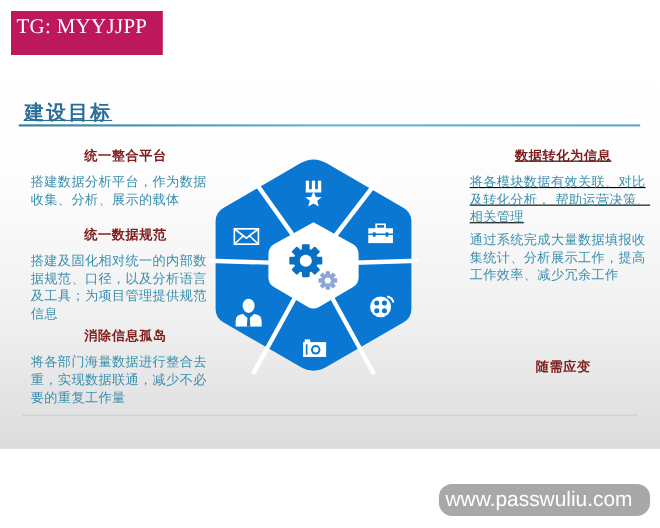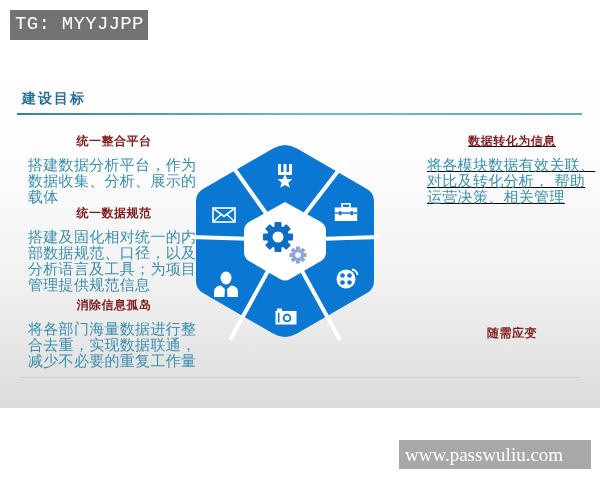--- a/index.html
+++ b/index.html
@@ -1,33 +1,33 @@
 <!DOCTYPE html>
 <html><head>
 <meta charset="utf-8">
 <style>
   html, body { margin:0; padding:0; }
   body { width:600px; height:480px; position:relative; background:#ffffff; overflow:hidden;
          font-family:"DejaVu Sans", "Liberation Sans", sans-serif; }
   .slide { position:absolute; left:0; top:52px; width:600px; height:356px;
            background:linear-gradient(to bottom, #ffffff 0%, #fdfdfd 30%, #f1f1f1 65%, #dcdcdc 100%); }
-  .wm-top { position:absolute; left:10px; top:10px; width:138px; height:30px; background:#737373;
-            color:#ffffff; font-family:Liberation Mono, monospace; font-size:19px; line-height:29px;
+  .wm-top { position:absolute; left:10px; top:10px; width:138px; height:40px; background:#be185d;
+            color:#ffffff; font-family:Liberation Serif, serif; font-size:19px; line-height:29px;
             padding-left:5px; box-sizing:border-box; letter-spacing:0.3px; }
   .wm-bottom { position:absolute; left:399px; top:440px; width:192px; height:29px; background:#a8a8a8;
-               color:#ffffff; font-family:Liberation Serif, serif; font-size:19px; line-height:29px;
-               padding-left:6px; box-sizing:border-box; }
-  .slide-title { position:absolute; left:22px; top:90px; font-size:14px; font-weight:bold; color:#2a6f98;
-                 letter-spacing:2px; }
+               color:#ffffff; font-family:Liberation Sans, sans-serif; font-size:19px; line-height:29px;
+               padding-left:6px; box-sizing:border-box;border-radius:12px; }
+  .slide-title { position:absolute; left:22px; top:90px; font-size:18px; font-weight:bold; color:#2a6f98;
+                 letter-spacing:2px;text-decoration:underline; }
   .title-rule { position:absolute; left:17px; top:113px; width:565px; height:2px;
                 background:linear-gradient(to right, #3c7f9c, #6fb8cf 50%, #6aa8be); }
   .bottom-rule { position:absolute; left:20px; top:377px; width:560px; height:1px; background:#cfcfcf; }
   .block { position:absolute; width:170px; }
   .block .h { font-size:12px; font-weight:bold; color:#7f1d1d; text-align:center; margin-bottom:7px; letter-spacing:0.5px; }
-  .block .p { font-size:15px; color:#3a8fae; line-height:16px; letter-spacing:0.3px; }
+  .block .p { font-size:12px; color:#3a8fae; line-height:16px; letter-spacing:0.3px; }
   .b1 { left:28px; top:133px; }
   .b2 { left:28px; top:205px; }
   .b3 { left:28px; top:297px; }
   .b4 { left:427px; top:133px;text-decoration:underline; }
   .b5 { left:427px; top:210px; }
   .b6 { left:427px; top:305px;margin-top:20px; }
   .b1 .h, .b2 .h, .b3 .h { padding-left:2px; }
   .hex { position:absolute; left:190px; top:140px; width:190px; height:205px; }
 </style>
 </head>
@@ -51,20 +51,21 @@
 <div class="block b3">
   <div class="h">消除信息孤岛</div>
   <div class="p">将各部门海量数据进行整合去重，实现数据联通，减少不必要的重复工作量</div>
 </div>
 
 <div class="block b4">
   <div class="h">数据转化为信息</div>
   <div class="p">将各模块数据有效关联、对比及转化分析， 帮助运营决策、相关管理</div>
 </div>
 <div class="block b5">
+  <div class="p">通过系统完成大量数据填报收集统计、分析展示工作，提高工作效率、减少冗余工作</div>
 </div>
 <div class="block b6">
   <div class="h">随需应变</div>
 </div>
 
 <div class="hex">
   <svg width="190" height="205" viewBox="0 0 190 205" xmlns="http://www.w3.org/2000/svg">
 
     <path d="M95 5 Q101 5 107 8.5 L177 49 Q184 53 184 61 L184 141 Q184 149 177 153 L107 193.5 Q101 197 95 197 Q89 197 83 193.5 L13 153 Q6 149 6 141 L6 61 Q6 53 13 49 L83 8.5 Q89 5 95 5 Z" fill="#0a78d2"></path>
 

